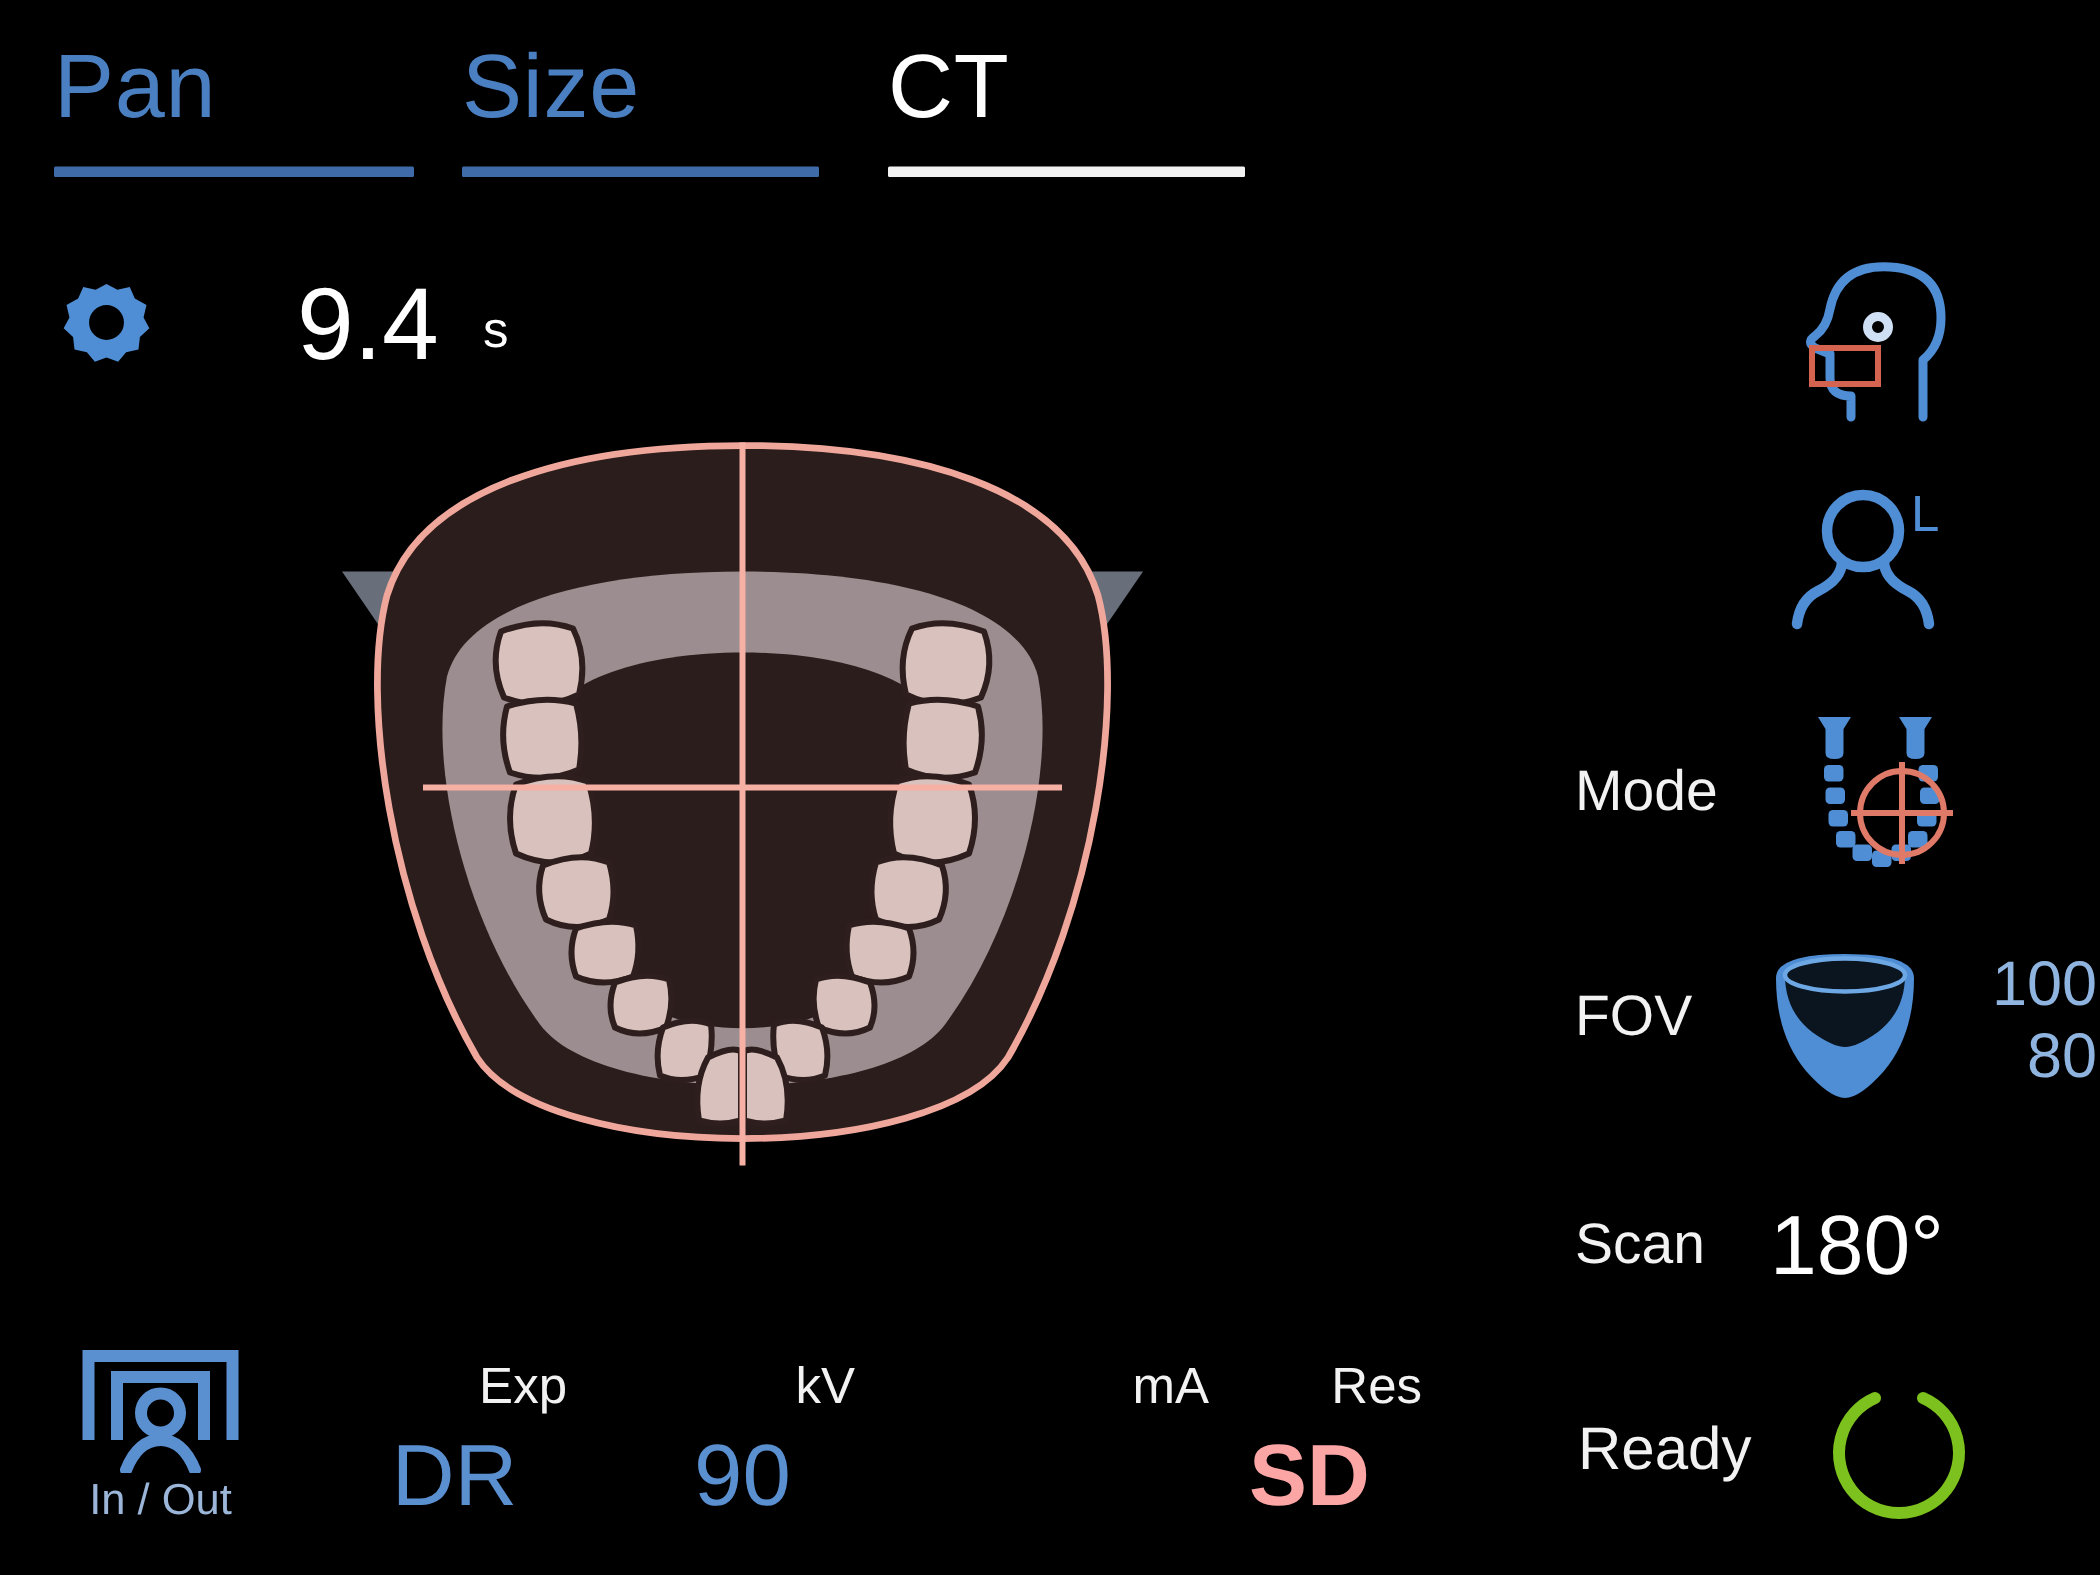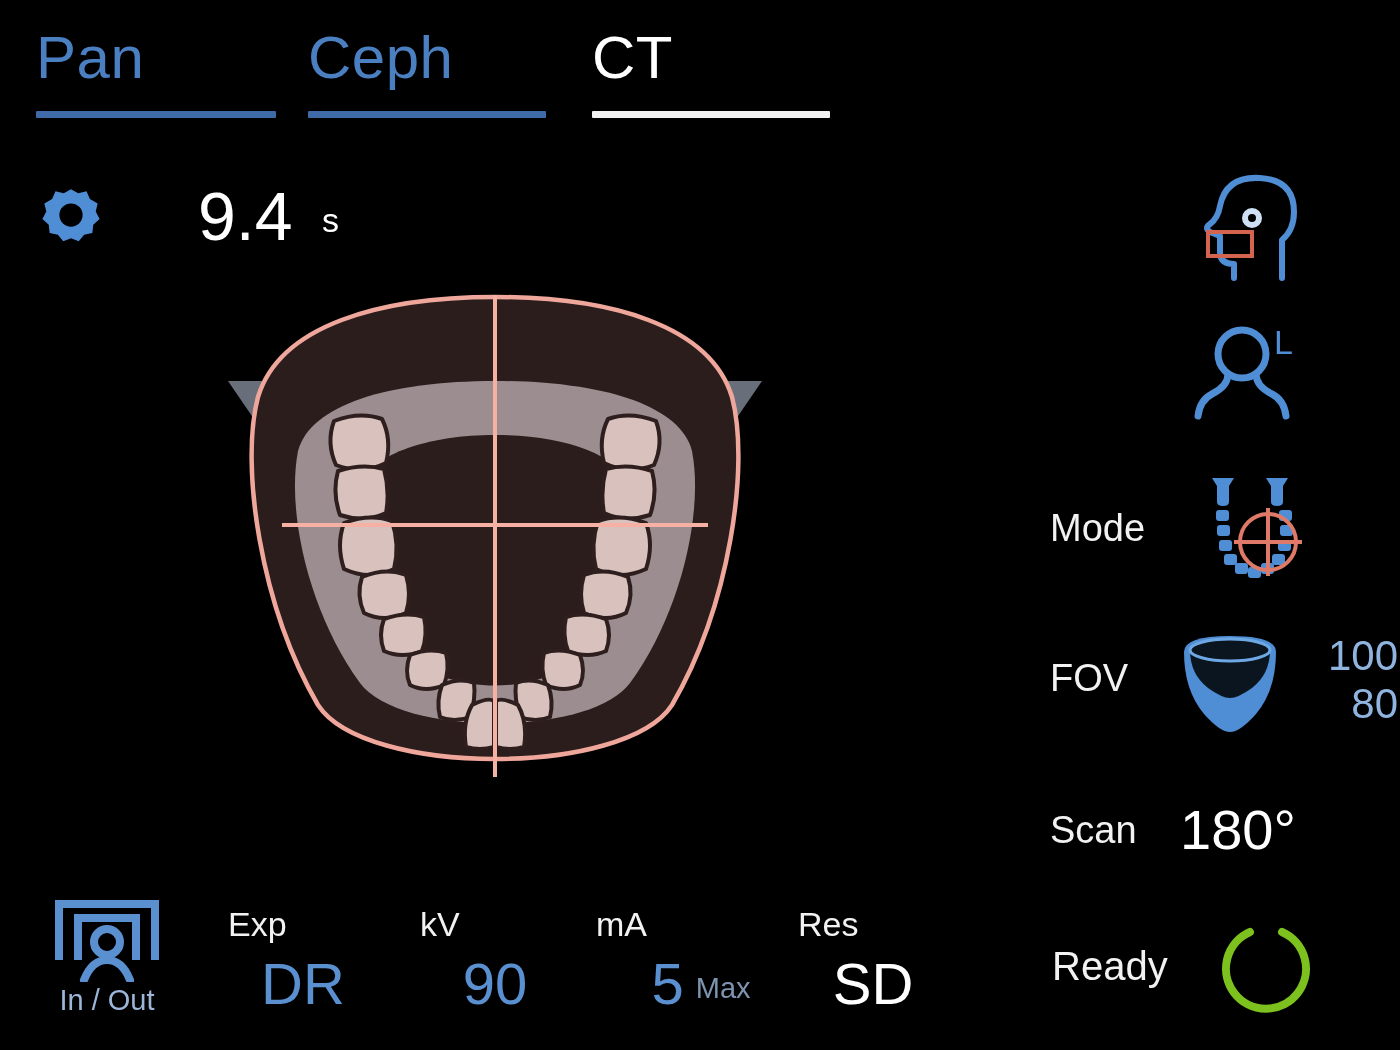--- a/index.html
+++ b/index.html
@@ -187,39 +187,39 @@
   .stat {
     position: absolute;
     top: 12px;
     height: 128px;
     cursor: pointer;
   }
   .stat-label {
     position: absolute;
     left: 0; top: 0;
     width: 100%;
-    text-align: left;
+    text-align: right;
     font-size: 34px;
     font-weight: 300;
     color: #f2f2f2;
     line-height: 44px;
     white-space: nowrap;
   }
   .stat-value {
     position: absolute;
     left: 0; top: 46px;
     width: 100%;
     text-align: center;
     font-size: 58px;
     font-weight: 300;
     line-height: 72px;
     white-space: nowrap;
   }
   .stat-value.blue  { color: #5a8fd0; }
-  .stat-value.white { color: #ffffff; }
+  .stat-value.white { color: #fca5a5; font-weight: bold; }
   .stat-suffix {
     font-size: 29px;
     color: #7d93ae;
     margin-left: 12px;
     vertical-align: 6px;
   }
 
   #stat-exp { left: 228px; width: 150px; }
   #stat-kv  { left: 420px; width: 150px; }
   #stat-ma  { left: 596px; width: 210px; }
@@ -252,21 +252,21 @@
 <div id="screen">
 
   <div id="tabbar">
 
     <div class="tab inactive" id="tab-pan">
       <span class="tab-label">Pan</span>
       <span class="tab-underline" style="width:240px;"></span>
     </div>
 
     <div class="tab inactive" id="tab-ceph">
-      <span class="tab-label">Ceph</span>
+      <span class="tab-label">Size</span>
       <span class="tab-underline" style="width:238px;"></span>
     </div>
 
     <div class="tab active" id="tab-ct">
       <span class="tab-label">CT</span>
       <span class="tab-underline" style="width:238px;"></span>
     </div>
 
   </div>
 
@@ -447,23 +447,20 @@
 
     <div class="stat" id="stat-kv">
       <span class="stat-label">kV</span>
       <span class="stat-value blue">
         <span>90</span>
       </span>
     </div>
 
     <div class="stat" id="stat-ma">
       <span class="stat-label">mA</span>
-      <span class="stat-value blue">
-        <span>5</span><span class="stat-suffix">Max</span>
-      </span>
     </div>
 
     <div class="stat" id="stat-res">
       <span class="stat-label">Res</span>
       <span class="stat-value white">
         <span>SD</span>
       </span>
     </div>
 
     <div id="ready-block">

